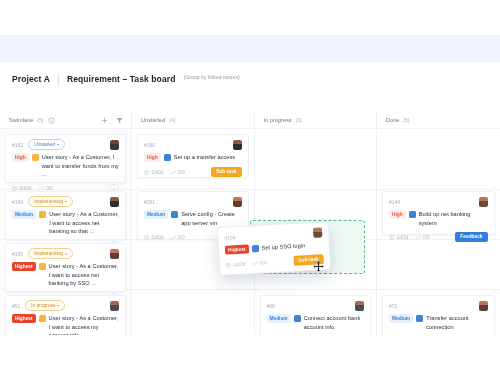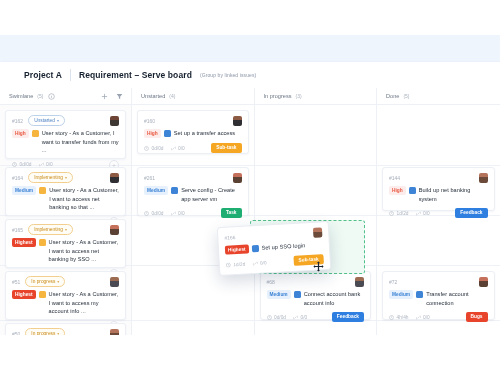--- a/index.html
+++ b/index.html
@@ -18,22 +18,22 @@
   
   .app{
     position:absolute;left:0;top:62px;width:500px;height:273px;
     background:#ffffff;overflow:hidden;
     box-shadow:0 1px 3px rgba(30,50,90,.10);
   }
   .band-bottom{position:absolute;left:0;top:335px;width:500px;height:40px;background:#ffffff;}
 
   
   .board-header{
-    height:26px;display:flex;align-items:center;gap:8px;
-    padding:0 12px; background:#fff;margin-left:12px;
+    height:26px;display:flex;align-items:flex-start;gap:8px;
+    padding:12px 12px; background:#fff;
   }
   .proj{font-size:8.5px;font-weight:700;color:#15202e;letter-spacing:.1px;}
   .vrule{width:1px;height:12px;background:#dde3ec;}
   .btitle{font-size:8.5px;font-weight:700;color:#15202e;letter-spacing:.1px;}
   .bsub{font-size:5px;color:#8b95a6;letter-spacing:.1px;}
 
   
   .cols-head{display:flex;height:16px;border-bottom:1px solid #edf0f5;background:#fff;}
   .chead{
     display:flex;align-items:center;gap:4px;
@@ -144,21 +144,21 @@
 <div class="page">
 
   <div class="band-white"></div>
   <div class="band-blue"></div>
 
   <div class="app">
 
     <div class="board-header">
       <span class="proj">Project A</span>
       <span class="vrule"></span>
-      <span class="btitle">Requirement – Serve board</span>
+      <span class="btitle">Requirement – Task board</span>
       <span class="bsub">(Group by linked issues)</span>
     </div>
 
     <div class="cols-head">
 
       <div class="chead w-sw">
         <span>Swimlane</span>
         <span class="cnt">(5)</span>
         <span class="hdr-ico">
           <svg width="7" height="7" viewBox="0 0 16 16" fill="none" stroke="currentColor" stroke-width="1.4">

